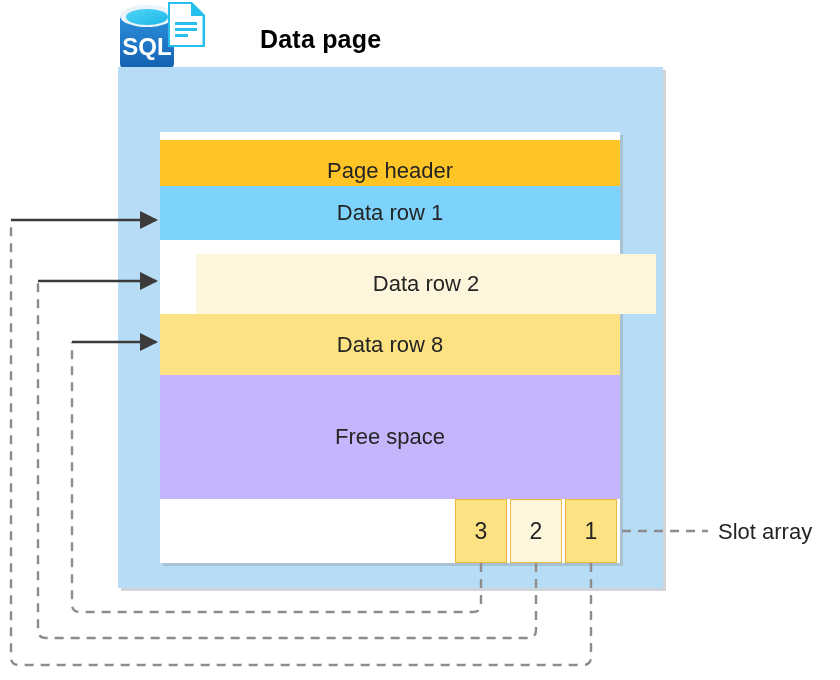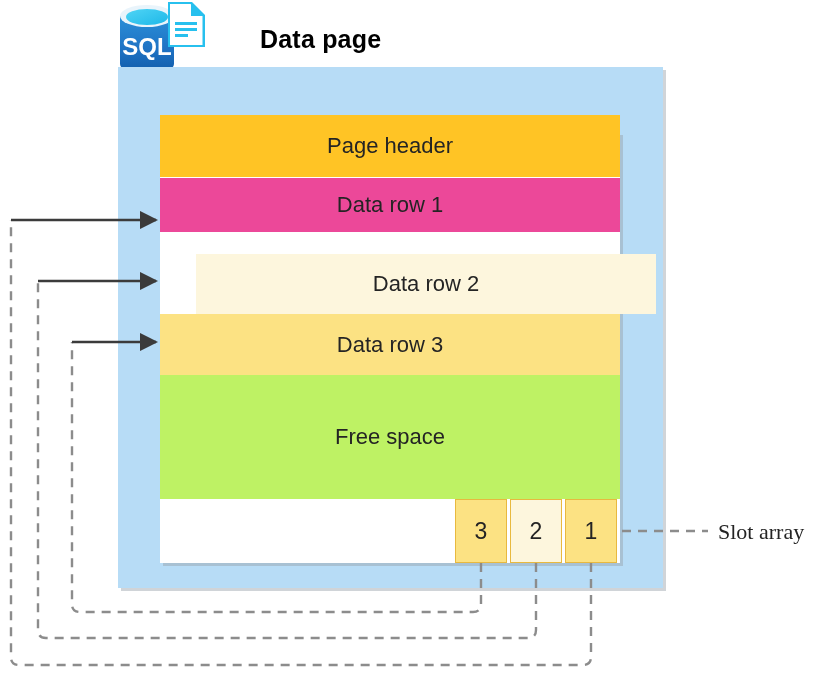--- a/index.html
+++ b/index.html
@@ -65,44 +65,44 @@
     left: 160px;
     width: 460px;
     display: flex;
     align-items: center;
     justify-content: center;
     font-size: 22px;
     color: #242424;
     box-sizing: border-box;
   }
   #band-header {
-    top: 115px;
+    top: 140px;
     height: 62px;
     background: #ffc425;
   }
   #band-row-1 {
-    top: 178px;
+    top: 186px;
     height: 54px;
-    background: #ec4899;
+    background: #7dd3fc;
   }
   #band-row-2 {
     top: 254px;
     height: 60px;
     background: #fdf6dd;
     margin-left: 36px;
   }
   #band-row-3 {
     top: 314px;
     height: 61px;
     background: #fce283;
   }
   #band-free {
     top: 375px;
     height: 124px;
-    background: #bef264;
+    background: #c4b5fd;
   }
 
   
   .slot-box {
     position: absolute;
     top: 499px;
     width: 52px;
     height: 64px;
     box-sizing: border-box;
     border: 1px solid #e8b93f;
@@ -117,21 +117,20 @@
   #slot-1 { left: 565px; background: #fce283; }
 
   
   #slot-array-label {
     position: absolute;
     left: 718px;
     top: 519px;
     font-size: 22px;
     color: #242424;
     white-space: nowrap;
-    font-family: Liberation Serif, serif;
   }
 
   
   #connector-layer, #arrow-layer {
     position: absolute;
     left: 0;
     top: 0;
     width: 840px;
     height: 680px;
     pointer-events: none;
@@ -176,21 +175,21 @@
 <div id="page-panel"></div>
 
 <div id="page-body"></div>
 
 <div class="band" id="band-header">Page header</div>
 
 <div class="band" id="band-row-1">Data row 1</div>
 
 <div class="band" id="band-row-2">Data row 2</div>
 
-<div class="band" id="band-row-3">Data row 3</div>
+<div class="band" id="band-row-3">Data row 8</div>
 
 <div class="band" id="band-free">Free space</div>
 
 <div class="slot-box" id="slot-3">3</div>
 
 <div class="slot-box" id="slot-2">2</div>
 
 <div class="slot-box" id="slot-1">1</div>
 
 <div id="slot-array-label">Slot array</div>

